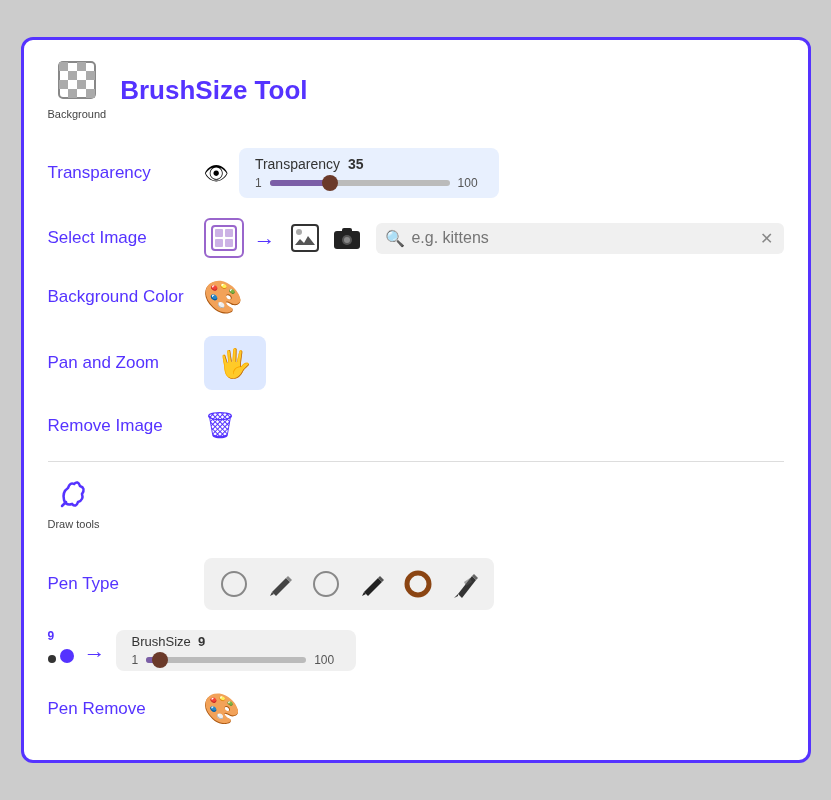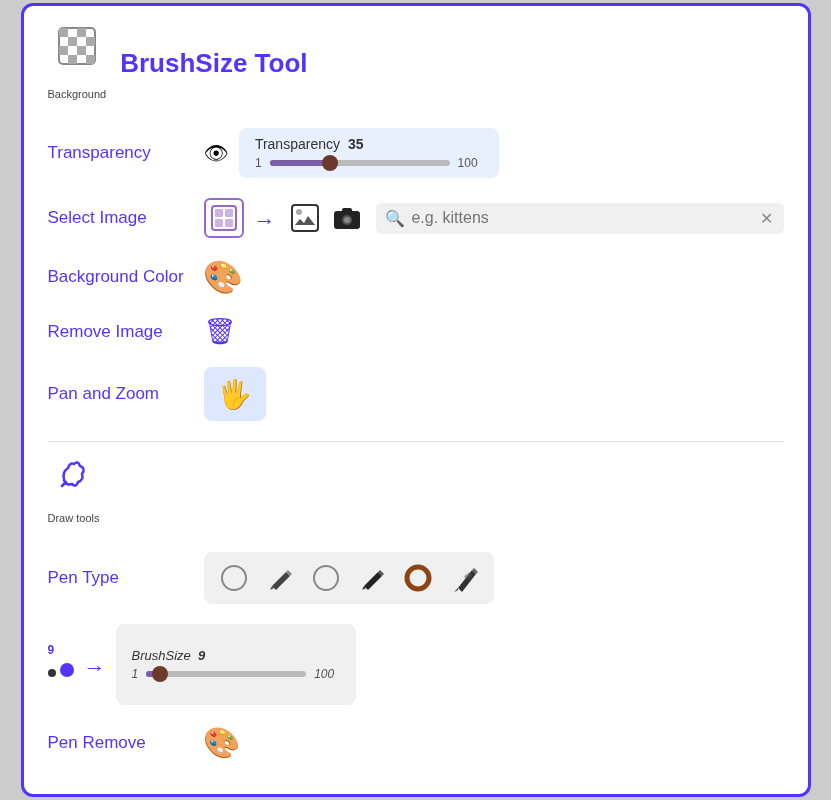--- a/index.html
+++ b/index.html
@@ -22,21 +22,21 @@
     .section-header {
       display: flex;
       align-items: center;
       gap: 14px;
       margin-bottom: 18px;
     }
     .section-icon-wrap {
       display: flex;
       flex-direction: column;
       align-items: center;
-      gap: 14px;
+      gap: 0;
     }
     .section-icon-label {
       font-size: 11px;
       color: #444;
     }
     .section-title {
       font-size: 26px;
       font-weight: bold;
       color: #5533ff;
     }
@@ -212,25 +212,24 @@
     .dots-icon {
       display: flex;
       gap: 4px;
       align-items: flex-end;
     }
     .dot-sm { width: 8px; height: 8px; background: #333; border-radius: 50%; }
     .dot-lg { width: 14px; height: 14px; background: #5533ff; border-radius: 50%; }
     .brushsize-box {
       background: #f0f0f0;
       border-radius: 8px;
-      padding: 24px 16px;
+      padding: 4px 16px;
       display: flex;
       flex-direction: column;
       min-width: 240px;
-      font-style: italic;
     }
     .brushsize-top {
       font-size: 13px;
       color: #333;
       margin-bottom: 4px;
     }
     .brushsize-slider-row {
       display: flex;
       align-items: center;
       gap: 8px;
@@ -362,32 +361,32 @@
   </div>
 
   <div class="tool-row">
     <div class="row-label">Background Color</div>
     <div class="row-content">
       <span class="palette-icon">🎨</span>
     </div>
   </div>
 
   <div class="tool-row">
-    <div class="row-label">Remove Image</div>
-    <div class="row-content">
-      <button class="trash-icon" style="background:none;border:none;cursor:pointer;font-size:26px;color:#5533ff;">🗑</button>
-    </div>
-  </div>
-
-  <div class="tool-row">
     <div class="row-label">Pan and Zoom</div>
     <div class="row-content">
       <div class="hand-box">
         <span style="font-size:28px;">🖐</span>
       </div>
+    </div>
+  </div>
+
+  <div class="tool-row">
+    <div class="row-label">Remove Image</div>
+    <div class="row-content">
+      <button class="trash-icon" style="background:none;border:none;cursor:pointer;font-size:26px;color:#5533ff;">🗑</button>
     </div>
   </div>
 
   <hr class="divider">
 
   <div class="section-header" style="margin-top:8px;">
     <div class="section-icon-wrap">
       <span class="draw-icon">
         <svg width="38" height="38" viewBox="0 0 38 38" xmlns="http://www.w3.org/2000/svg">
           <path d="M10 28 Q8 20 14 16 Q16 10 20 12 Q24 8 26 14 Q32 16 28 22 Q30 28 24 30 Q22 36 18 32 Q12 34 10 28 Z" fill="none" stroke="#5533ff" stroke-width="2.5" stroke-linecap="round"></path>

